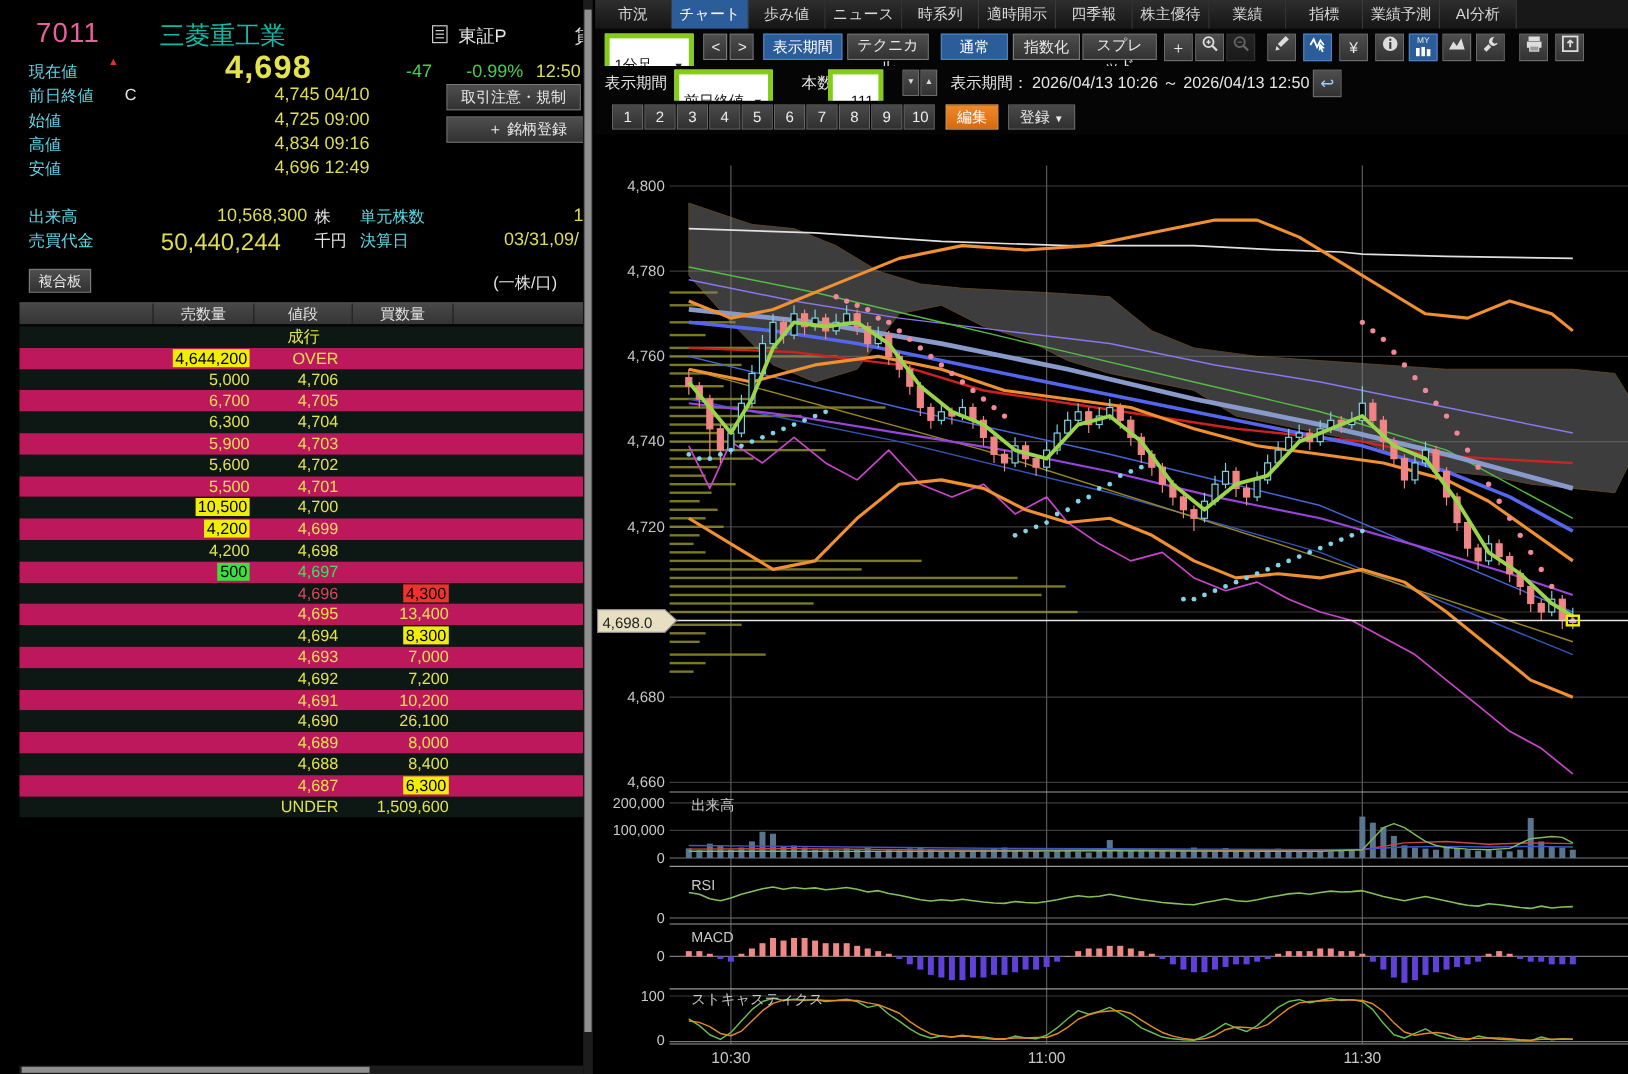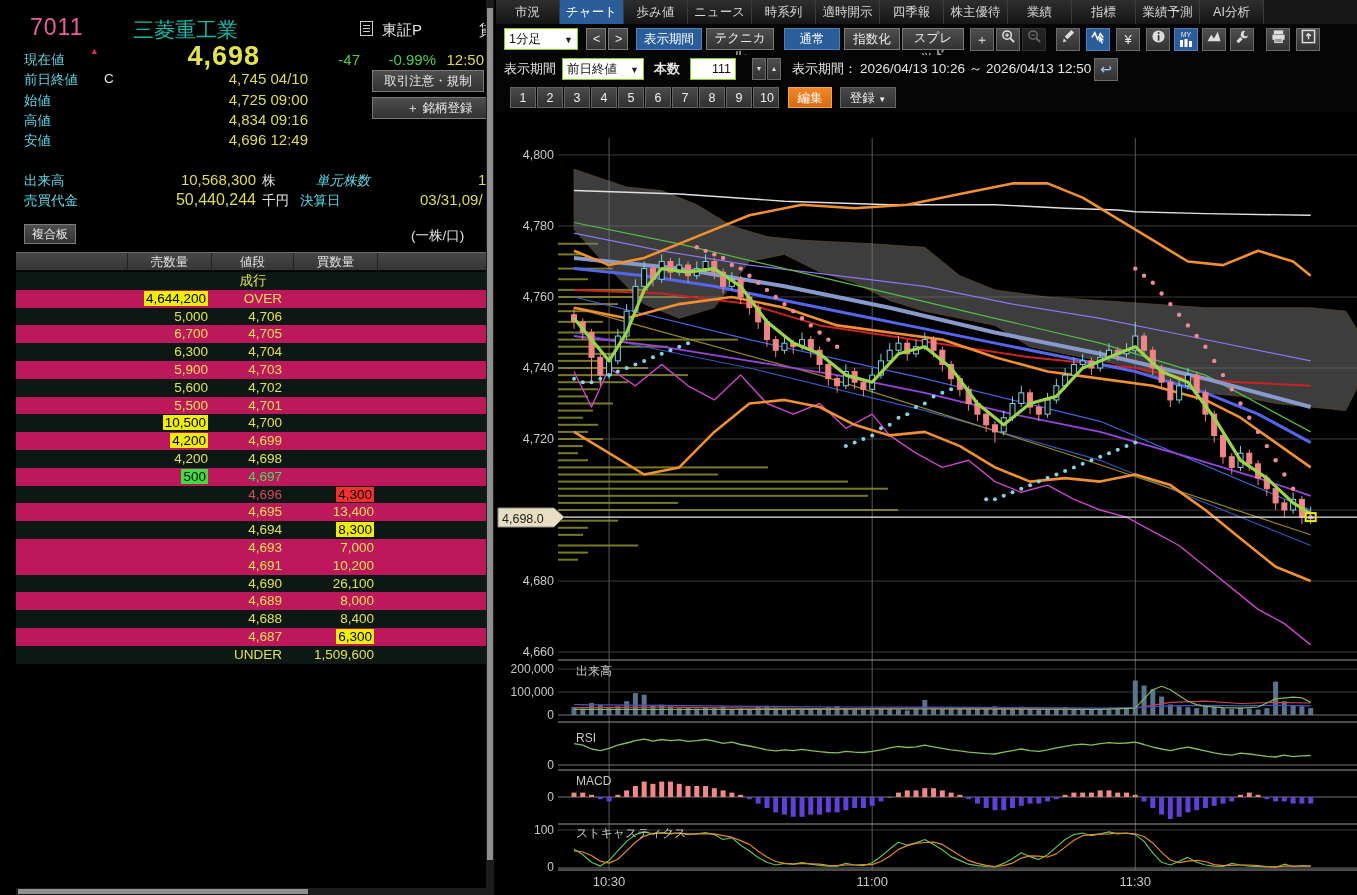--- a/index.html
+++ b/index.html
@@ -47,22 +47,22 @@
 
   
   .rp{position:absolute;left:480px;top:0;width:877px;height:895px;background:#000;}
   .tabbar{position:absolute;left:0;top:0;width:877px;height:24px;background:#181818;display:flex;}
   .tab{width:64px;height:24px;line-height:24px;text-align:center;color:#d8d8d8;font-size:12.5px;
        border-right:1px solid #3a3a3a;background:linear-gradient(#2e2e2e,#151515);cursor:pointer;}
   .tab.active{background:#2b5d9b;color:#fff;}
   .tb1{position:absolute;left:0;top:24px;width:877px;height:31px;background:#050505;}
   .tb2{position:absolute;left:0;top:55px;width:877px;height:29px;background:#050505;}
   .tb3{position:absolute;left:0;top:84px;width:877px;height:28px;background:#050505;}
-  .wsel{position:absolute;background:#fff;border:1px solid #84cc16;color:#111;font-size:12.5px;height:22px;
-        line-height:20px;padding:0 4px;cursor:pointer;}
+  .wsel{position:absolute;background:#fff;border:4px solid #84cc16;color:#111;font-size:12.5px;height:22px;
+        line-height:20px;padding:12px 4px;cursor:pointer;}
   .wsel .caret{float:right;font-size:9px;margin-top:1px;color:#222;}
   .sq{position:absolute;height:22px;cursor:pointer;}
   .bluebtn{background:#2b5d9b!important;border:1px solid #4f80bd!important;color:#fff!important;}
   .ibtn{position:absolute;width:24px;height:23px;background:linear-gradient(#4e4e4e,#323232);
         border:1px solid #6a6a6a;color:#e9e9e9;text-align:center;line-height:21px;font-size:13px;cursor:pointer;}
   .ibtn.blue{background:#2b5d9b;border-color:#4f80bd;}
   .ibtn.dim{opacity:.45;}
   .lab{position:absolute;color:#e6e6e6;font-size:13px;line-height:22px;}
   .numbtn{position:absolute;width:26px;height:21px;background:linear-gradient(#4a4a4a,#303030);
           border:1px solid #646464;color:#eee;font-size:12.5px;text-align:center;line-height:19px;cursor:pointer;}
@@ -100,24 +100,24 @@
     <div class="abs yv" style="left:158px;top:111px;width:134px;text-align:right;font-size:15px;">4,834 09:16</div>
     <div class="abs cy" style="left:8px;top:132px;">安値</div>
     <div class="abs yv" style="left:158px;top:131px;width:134px;text-align:right;font-size:15px;">4,696 12:49</div>
 
     <button class="gbtn abs" style="left:356px;top:70px;width:112px;height:22px;">取引注意・規制</button>
     <button class="gbtn abs" style="left:356px;top:97px;width:135px;height:22px;"><span>＋</span> <span>銘柄登録</span></button>
 
     <div class="abs cy" style="left:8px;top:172px;">出来高</div>
     <div class="abs yv" style="left:118px;top:171px;width:122px;text-align:right;font-size:15px;">10,568,300</div>
     <div class="abs wt" style="left:246px;top:172px;">株</div>
-    <div class="abs cy" style="left:300px;top:172px;font-style:italic;">単元株数</div>
+    <div class="abs cy" style="left:284px;top:172px;">単元株数</div>
     <div class="abs yv" style="left:462px;top:171px;font-size:15px;">1</div>
     <div class="abs cy" style="left:8px;top:192px;">売買代金</div>
-    <div class="abs yv" style="left:118px;top:191px;width:122px;text-align:right;font-size:16px;">50,440,244</div>
+    <div class="abs yv" style="left:118px;top:191px;width:122px;font-size:20px;">50,440,244</div>
     <div class="abs wt" style="left:246px;top:192px;">千円</div>
     <div class="abs cy" style="left:284px;top:192px;">決算日</div>
     <div class="abs yv" style="left:404px;top:191px;font-size:15px;">03/31,09/</div>
 
     <button class="gbtn abs" style="left:8px;top:224px;width:52px;height:20px;font-size:12px;">複合板</button>
     <div class="abs wt" style="left:395px;top:227px;">(一株/口)</div>
 
     <div class="b-head">
       <div class="bh0"></div>
       <div class="bh1">売数量</div>
@@ -229,20 +229,27 @@
           <div class="cls"></div>
           <div class="clp">4,694</div>
           <div class="clb"><span class="hl-y">8,300</span></div>
           <div class="cl4"></div>
         </div>
         <div class="b-row r-b">
           <div class="cl0"></div>
           <div class="cls"></div>
           <div class="clp">4,693</div>
           <div class="clb">7,000</div>
+          <div class="cl4"></div>
+        </div>
+        <div class="b-row r-a">
+          <div class="cl0"></div>
+          <div class="cls"></div>
+          <div class="clp">4,692</div>
+          <div class="clb">7,200</div>
           <div class="cl4"></div>
         </div>
         <div class="b-row r-b">
           <div class="cl0"></div>
           <div class="cls"></div>
           <div class="clp">4,691</div>
           <div class="clb">10,200</div>
           <div class="cl4"></div>
         </div>
         <div class="b-row r-a">
@@ -360,21 +367,21 @@
           </svg></div>
       <div class="ibtn" style="left:800px;top:4px;"><svg width="15" height="15" viewBox="0 0 16 16">
             <rect x="1.5" y="1.5" width="13" height="13" fill="none" stroke="#ddd" stroke-width="1.6"></rect>
             <path d="M8 11 L8 5 M5.5 7.5 L8 5 L10.5 7.5" stroke="#ddd" stroke-width="1.6" fill="none"></path>
           </svg></div>
     </div>
 
     <div class="tb2">
       <div class="lab" style="left:8px;top:3px;">表示期間</div>
       <div class="wsel" style="left:66px;top:3px;width:82px;"><span>前日終値</span><span class="caret">▼</span></div>
-      <div class="lab" style="left:158px;top:3px;font-weight:bold;">本数</div>
+      <div class="lab" style="left:172px;top:3px;">本数</div>
       <div class="wsel" style="left:194px;top:3px;width:46px;text-align:right;cursor:text;">111</div>
       <div class="spin" style="left:256px;top:3px;">▼</div>
       <div class="spin" style="left:271px;top:3px;">▲</div>
       <div class="lab" style="left:296px;top:3px;">表示期間：</div>
       <div class="lab" style="left:364px;top:3px;font-size:13.5px;">2026/04/13 10:26 ～ 2026/04/13 12:50</div>
       <div class="ibtn" style="left:598px;top:3px;color:#9ecbff;font-size:14px;"><span>↩</span></div>
     </div>
 
     <div class="tb3" id="numrow">
       <button class="numbtn editbtn" style="left:292px;top:3px;width:44px;">編集</button>

